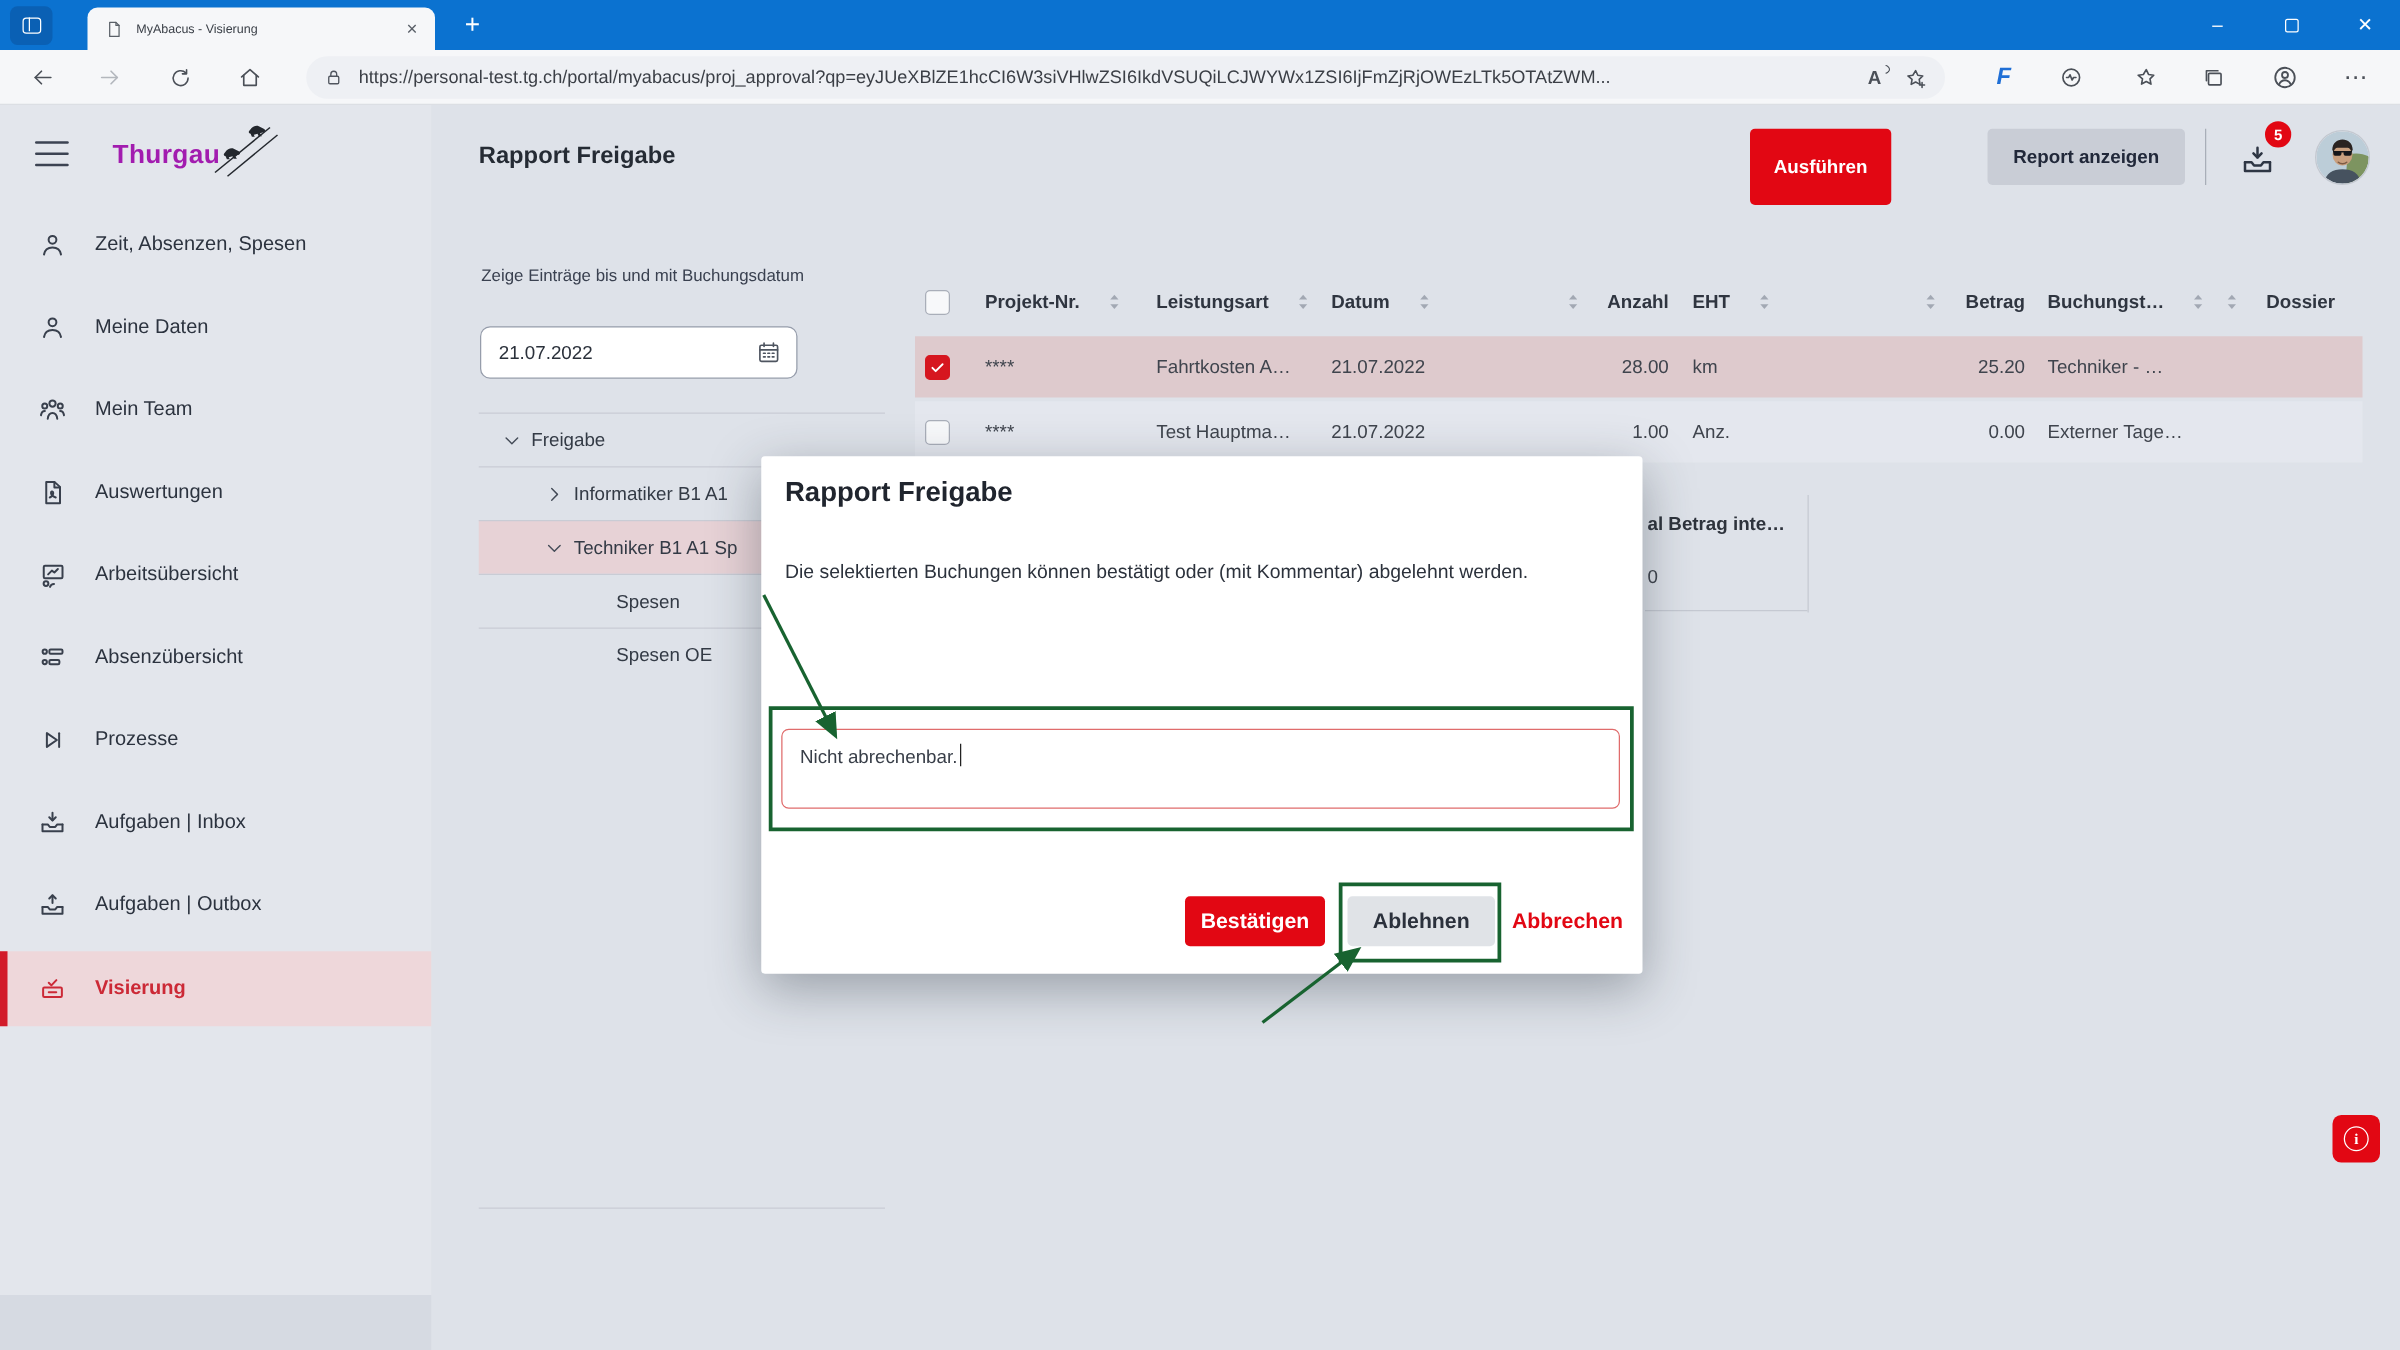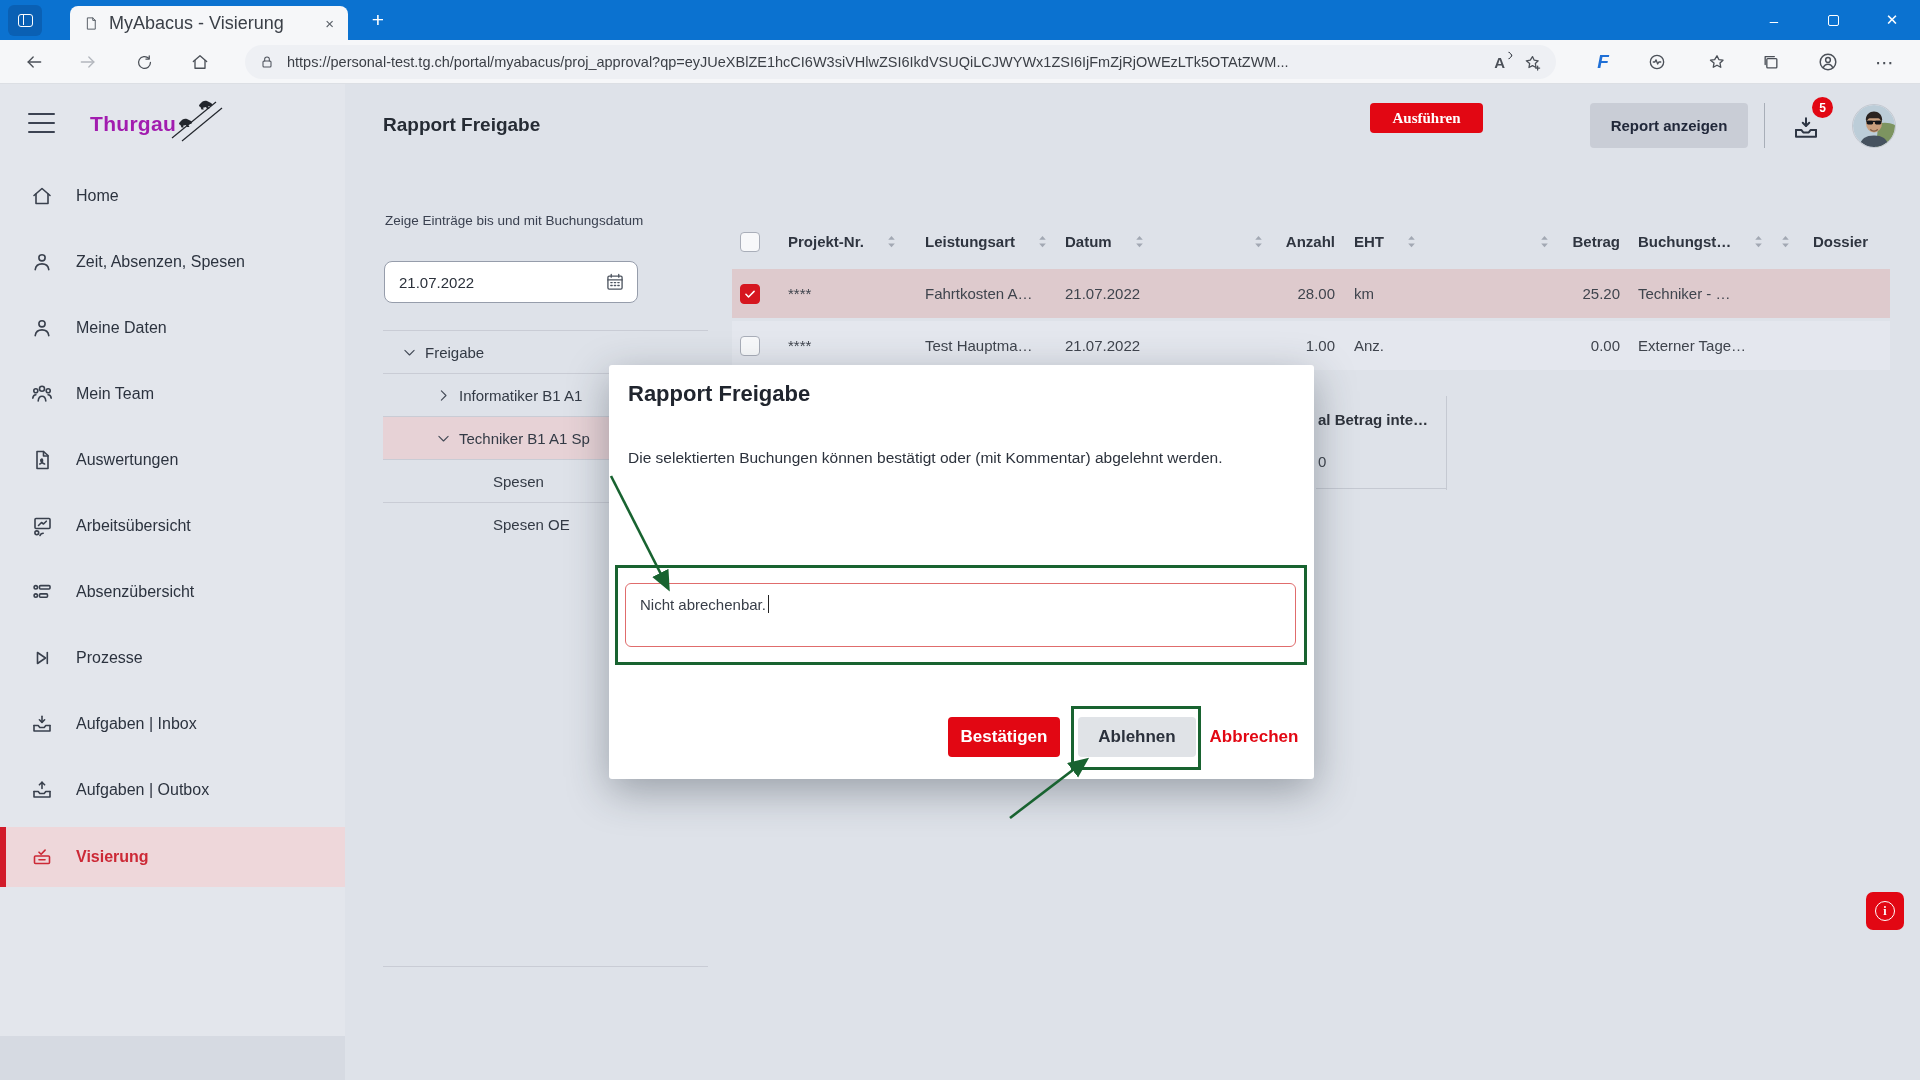--- a/index.html
+++ b/index.html
@@ -15,21 +15,21 @@
   .abs{position:absolute}
   svg.icon{display:block;fill:none;stroke:currentColor;stroke-width:1.6;stroke-linecap:round;stroke-linejoin:round}
 
   
   #tabbar{left:0;top:0;width:1920px;height:40px;background:var(--edge-blue)}
   #ws-btn{left:8px;top:5px;width:34px;height:31px;background:#0a60b4;border-radius:6px;display:flex;align-items:center;justify-content:center}
   #ws-btn .ws-ic{width:15px;height:13px;border:1.6px solid #fff;border-radius:3px;position:relative}
   #ws-btn .ws-ic::after{content:"";position:absolute;left:4px;top:-1px;width:0;height:11px;border-left:1.6px solid #fff}
   #tab{left:70px;top:6px;width:278px;height:34px;background:#f6f7f9;border-radius:8px 8px 0 0;display:flex;align-items:center;padding:0 10px 0 14px;gap:10px}
   #tab .fav{color:#5a6068}
-  #tab .title{font-size:18px;color:#3b4048;flex:1;white-space:nowrap;overflow:hidden}
+  #tab .title{font-size:10px;color:#3b4048;flex:1;white-space:nowrap;overflow:hidden}
   #tab .close{font-size:15px;color:#5a6068;padding:0 4px;cursor:default}
   #newtab{left:364px;top:7px;width:28px;height:28px;color:#fff;font-size:21px;line-height:26px;text-align:center;border-radius:5px}
   .winbtn{top:0;width:46px;height:40px;color:#fff;display:flex;align-items:center;justify-content:center;font-size:15px}
   #win-min{left:1751px}#win-max{left:1810px}#win-close{left:1869px}
   #win-max .maxbox{width:11px;height:11px;border:1.3px solid #fff;border-radius:2px}
 
   #toolbar{left:0;top:40px;width:1920px;height:44px;background:#f6f7f9;border-bottom:1px solid #dcdfe4}
   .tbi{top:45px;width:36px;height:34px;display:flex;align-items:center;justify-content:center;color:#4b5058;border-radius:5px}
   #nav-back{left:16px}#nav-fwd{left:70px;color:#b3b7bd}#nav-reload{left:126px}#nav-home{left:182px}
   #addr{left:245px;top:45px;width:1311px;height:34px;background:#eef0f4;border-radius:17px;display:flex;align-items:center;padding:0 14px;gap:12px}
@@ -50,21 +50,21 @@
   #brand{left:90px;top:112px;font-size:21px;font-weight:bold;color:#a21caf;letter-spacing:.3px}
   #crest{left:168px;top:96px}
   #side-menu{left:0;top:163px;width:345px}
   .side-item{display:flex;align-items:center;height:66px;padding-left:30px;gap:22px;color:#2c333f;font-size:16px;cursor:default}
   .side-item .sicon{width:24px;height:24px;color:#39404d;flex:0 0 24px}
   .side-item.active{background:var(--sidebar-active-bg);border-left:6px solid #d21b2a;padding-left:24px;color:var(--sidebar-active-red);font-weight:bold;height:60px;margin-top:4px}
   .side-item.active .sicon{color:var(--sidebar-active-red)}
 
   
   #page-title{left:383px;top:114px;font-size:19px;font-weight:bold;color:#252b34}
-  #btn-exec{left:1370px;top:103px;width:113px;height:30px;background:var(--accent-red);color:#fff;border:none;border-radius:4px;font-size:15px;font-weight:bold;font-family:Liberation Serif, serif}
+  #btn-exec{left:1400px;top:103px;width:113px;height:61px;background:var(--accent-red);color:#fff;border:none;border-radius:4px;font-size:15px;font-weight:bold;font-family:Liberation Sans, sans-serif}
   #btn-report{left:1590px;top:103px;width:158px;height:45px;background:#c9cdd6;color:#21283a;border:none;border-radius:4px;font-size:15px;font-weight:bold;font-family:inherit}
   #hdr-divider{left:1764px;top:103px;width:1px;height:45px;background:#a8aeb8}
   #hdr-bell{left:1786px;top:108px;width:40px;height:40px;color:#2e3644;display:flex;align-items:center;justify-content:center}
   #hdr-badge{left:1812px;top:97px;width:21px;height:21px;background:var(--accent-red);color:#fff;border-radius:50%;font-size:12px;font-weight:bold;display:flex;align-items:center;justify-content:center}
   #hdr-avatar{left:1852px;top:104px;width:44px;height:44px;border-radius:50%;overflow:hidden;border:1px solid #c3c8d0}
 
   
   #filter-label{left:385px;top:213px;font-size:13.5px;color:#3a4150}
   #date-input{left:384px;top:261px;width:254px;height:42px;background:#fff;border:1px solid #969dab;border-radius:8px;display:flex;align-items:center;padding:0 12px 0 14px}
   #date-input .dval{flex:1;font-size:15px;color:#2b313b}
@@ -229,27 +229,20 @@
       </g>
     <g fill="#23272d">
       <path d="M32 8c2-3 5-4 7-3l4 2c2 1 1 3-1 3l-2 .5 1.5 2.5h-2.5l-1-2-3 .8.8 1.6h-2.3l-1-2.4c-1.8-.3-2-1.8-.5-3z"></path>
       <path d="M12 26c2-3 5-4 7-3l4 2c2 1 1 3-1 3l-2 .5 1.5 2.5h-2.5l-1-2-3 .8.8 1.6h-2.3l-1-2.4c-1.8-.3-2-1.8-.5-3z"></path>
     </g>
   </svg>
 
   <div class="abs" id="side-menu">
     <div class="side-item">
       <svg class="icon sicon" viewBox="0 0 24 24">
-          <path d="M4 11.5 12 4.5l8 7"></path>
-          <path d="M6 10v9.5h12V10"></path>
-        </svg>
-      <span>Home</span>
-    </div>
-    <div class="side-item">
-      <svg class="icon sicon" viewBox="0 0 24 24">
           <circle cx="12" cy="7.8" r="3.1"></circle>
           <path d="M5.2 19.6c.6-3.8 3.4-5.7 6.8-5.7s6.2 1.9 6.8 5.7"></path>
         </svg>
       <span>Zeit, Absenzen, Spesen</span>
     </div>
     <div class="side-item">
       <svg class="icon sicon" viewBox="0 0 24 24">
           <circle cx="12" cy="7.8" r="3.1"></circle>
           <path d="M5.2 19.6c.6-3.8 3.4-5.7 6.8-5.7s6.2 1.9 6.8 5.7"></path>
         </svg>

